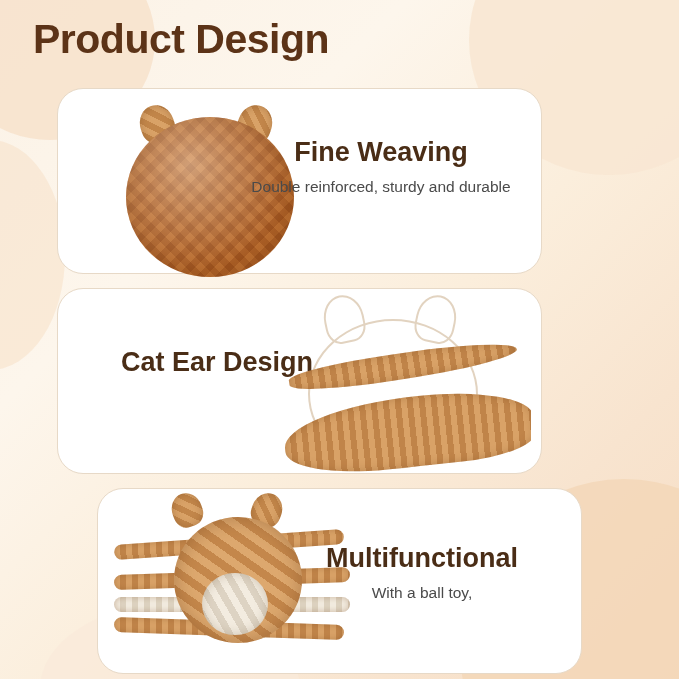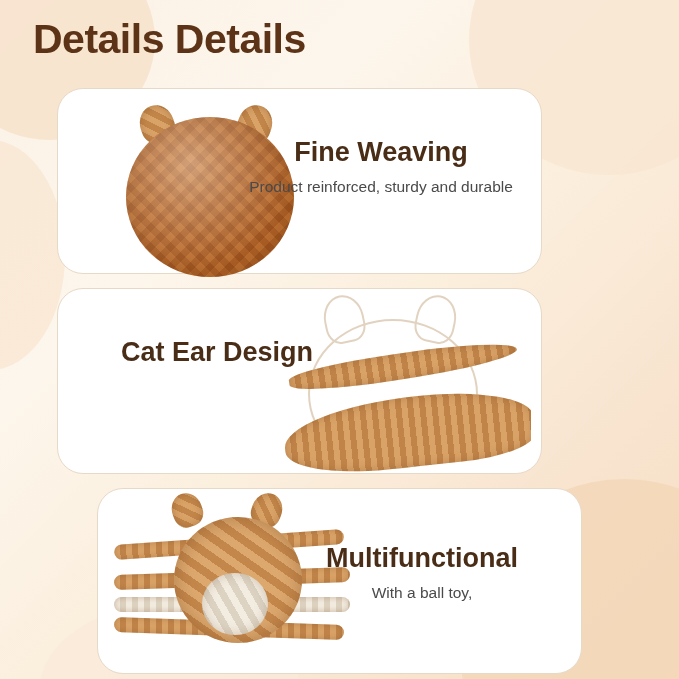--- a/index.html
+++ b/index.html
@@ -73,21 +73,21 @@
   #card-1 { top: 88px;  height: 186px; }
   #card-2 { top: 288px; height: 186px; }
   #card-3 { top: 488px; height: 186px; margin-left: 40px; }
 
   .card-text {
     position: absolute;
     text-align: center;
     width: 330px;
   }
   #card-1 .card-text { right: -5px; top: 48px; }
-  #card-2 .card-text { left: -6px;  top: 48px; }
+  #card-2 .card-text { left: -6px;  top: 58px; }
   #card-3 .card-text { right: -6px; top: 54px; }
 
   .heading {
     font-size: 27px;
     font-weight: bold;
     color: #4a2d16;
     margin-bottom: 9px;
   }
   .subtext {
     font-size: 15.5px;
@@ -172,31 +172,31 @@
 <body>
 
 <div id="page">
 
   <div class="blob blob-tl"></div>
   <div class="blob blob-tr"></div>
   <div class="blob blob-l"></div>
   <div class="blob blob-br"></div>
   <div class="blob blob-b"></div>
 
-  <div id="title">Details Details</div>
+  <div id="title">Product Design</div>
 
   <div class="card" id="card-1">
     <div class="photo" id="photo-1">
       <div class="ear" style="left:52px; top:20px; transform:rotate(-18deg);"></div>
       <div class="ear" style="left:150px; top:20px; transform:rotate(18deg);"></div>
       <div class="rope-mat" style="left:38px; top:32px; width:168px; height:160px;"></div>
     </div>
     <div class="card-text">
       <div class="heading">Fine Weaving</div>
-      <div class="subtext">Product reinforced, sturdy and durable</div>
+      <div class="subtext">Double reinforced, sturdy and durable</div>
     </div>
   </div>
 
   <div class="card" id="card-2">
     <div class="card-text">
       <div class="heading">Cat Ear Design</div>
     </div>
     <div class="photo" id="photo-2">
       <div class="ear-outline" style="left:58px; top:16px; width:40px; height:48px; transform:rotate(-12deg);"></div>
       <div class="ear-outline" style="left:150px; top:16px; width:40px; height:48px; transform:rotate(12deg);"></div>

